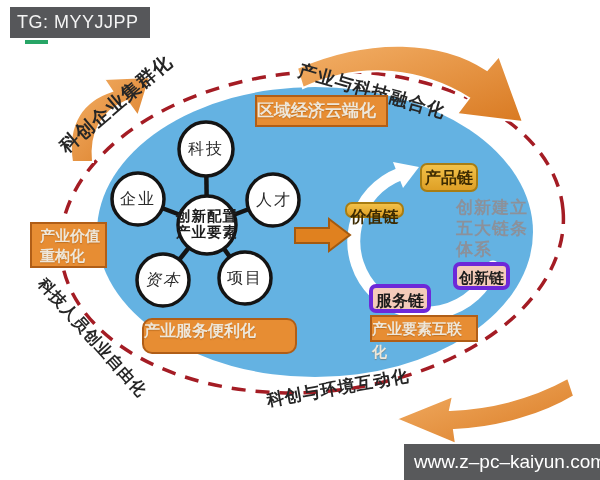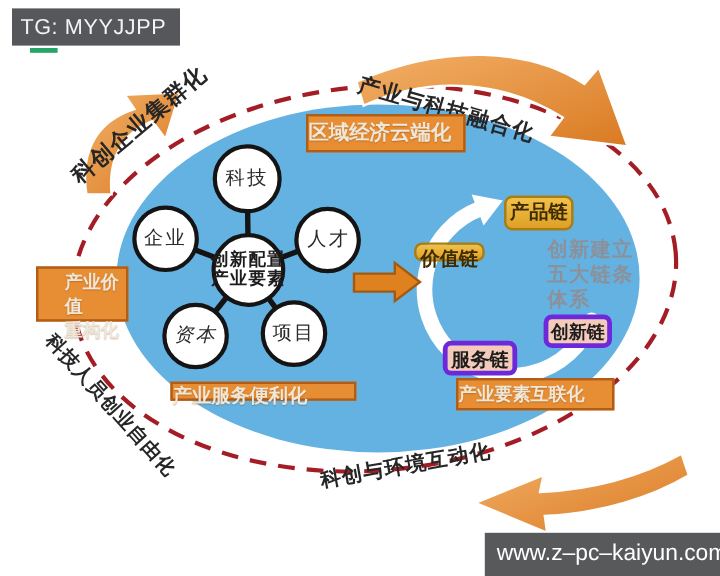--- a/index.html
+++ b/index.html
@@ -17,40 +17,40 @@
              transform-origin:center;letter-spacing:1px;}
   .rl-cluster{left:116px;top:104px;font-size:19px;transform:translate(-50%,-50%) rotate(-40deg);}
   .rl-fusion{left:372px;top:91px;font-size:18px;transform:translate(-50%,-50%) rotate(16deg);}
   .rl-freedom{left:92px;top:338px;font-size:16px;transform:translate(-50%,-50%) rotate(48deg);}
   .rl-interaction{left:338px;top:388px;font-size:17px;transform:translate(-50%,-50%) rotate(-10deg);}
 
   .obar{position:absolute;background:#e78d33;border:2px solid #b05e17;color:#eee7da;font-weight:bold;
         box-sizing:border-box;text-align:left;z-index:2;text-shadow:0 1px 1px rgba(120,60,0,.35);}
   .ob-region{left:255px;top:95px;width:133px;height:32px;font-size:17px;line-height:28px;}
   .ob-value{left:30px;top:222px;width:77px;height:46px;font-size:15px;line-height:20px;
-            text-align:left;padding:2px 0 0 22px;}
-  .ob-service{left:142px;top:318px;width:155px;height:16px;font-size:16px;line-height:22px;}
-  .ob-elements{left:380px;top:315px;width:132px;height:27px;font-size:15px;line-height:23px;}
+            text-align:left;padding:2px 0 0 8px;}
+  .ob-service{left:142px;top:318px;width:155px;height:36px;font-size:16px;line-height:22px;border-radius:10px;}
+  .ob-elements{left:370px;top:315px;width:108px;height:27px;font-size:15px;line-height:23px;}
 
   .chain{position:absolute;box-sizing:border-box;border-radius:7px;font-weight:bold;text-align:center;z-index:2;}
   .chain-gold{background:linear-gradient(#f2c149,#dfa026);border:2px solid #a87d13;color:#3d2b02;}
   .chain-pink{background:#f4cbba;border:4px solid #6d28d9;color:#1c1c1c;}
   .ch-value{left:345px;top:202px;width:59px;height:16px;font-size:16px;line-height:26px;}
   .ch-product{left:420px;top:163px;width:58px;height:29px;font-size:16px;line-height:25px;}
   .ch-innovation{left:453px;top:262px;width:57px;height:28px;font-size:15px;line-height:24px;}
   .ch-service{left:369px;top:284px;width:62px;height:29px;font-size:16px;line-height:25px;}
 
   .gray-note{position:absolute;left:456px;top:197px;color:#8b919b;font-weight:bold;font-size:17px;
              line-height:21px;z-index:2;letter-spacing:1px;}
 
   .circle-label{position:absolute;color:#2a2a2a;font-size:16px;z-index:2;white-space:nowrap;
                 transform:translate(-50%,-50%);letter-spacing:2px;
                 font-family:"Liberation Serif","DejaVu Serif",serif;}
   .cl-center{font-weight:bold;font-size:14.5px;line-height:16px;text-align:center;letter-spacing:1px;
-             font-family:Liberation Serif, serif;color:#1d1d1d;}
+             font-family:Liberation Mono, monospace;color:#1d1d1d;}
 </style>
 </head>
 <body>
 
 <div class="stage">
 
   <svg width="600" height="480" viewBox="0 0 600 480">
     <defs>
       <linearGradient id="agrad" x1="0" y1="0" x2="1" y2="1">
         <stop offset="0" stop-color="#f3b068"></stop>

